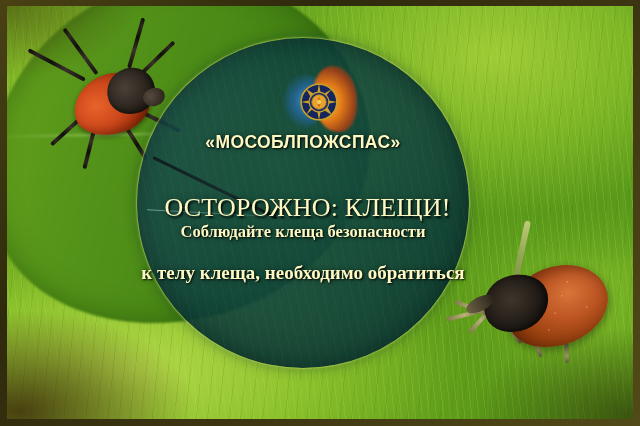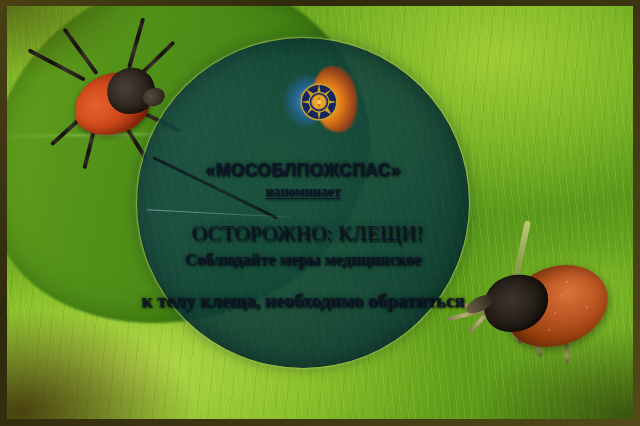--- a/index.html
+++ b/index.html
@@ -205,40 +205,40 @@
     border-radius:45% 55% 40% 60%;
     background:radial-gradient(ellipse at 30% 55%, rgba(255,200,60,.95) 0%, rgba(250,130,20,.9) 35%, rgba(220,60,10,.65) 65%, rgba(180,30,5,0) 88%);
     filter:blur(1.3px);
   }
   .emblem-star{
     position:absolute;left:12px;top:14px;width:38px;height:38px;
   }
 
   
   .textcol{
-    position:absolute;left:130px;top:48px;width:332px;height:330px;
-    z-index:9;text-align:center;color:#0f172a;
+    position:absolute;left:130px;top:20px;width:332px;height:330px;
+    z-index:9;text-align:center;color:#fef9c3;
   }
   .org-name{
     position:absolute;top:106px;left:0;right:0;
     font-family:"Liberation Sans",sans-serif;
     font-weight:700;font-size:17.5px;letter-spacing:.4px;
     text-shadow:1px 1px 2px rgba(0,0,0,.85), 0 0 5px rgba(0,0,0,.55);
   }
   .org-sub{
     position:absolute;top:130px;left:0;right:0;
     font-family:"Liberation Serif",serif;
     font-weight:700;font-size:14px;text-decoration:underline;
     text-underline-offset:2px;
     text-shadow:1px 1px 2px rgba(0,0,0,.85);
   }
   .headline{
     position:absolute;top:167px;left:0;right:0;
     font-family:"Liberation Serif",serif;
-    font-weight:400;font-size:21px;letter-spacing:.2px;
+    font-weight:400;font-size:26px;letter-spacing:.2px;
     text-shadow:1.5px 1.5px 2px rgba(0,0,0,.9), 0 0 6px rgba(0,0,0,.5);
     padding-left:9px;
   }
   .para{
     position:absolute;left:4px;right:4px;
     font-family:"Liberation Serif",serif;font-weight:700;
     text-shadow:1.2px 1.2px 2px rgba(0,0,0,.88), 0 0 5px rgba(0,0,0,.5);
     line-height:1.18;
   }
   #para-1{top:196px;font-size:16.5px;}
@@ -317,25 +317,24 @@
           <circle cx="50" cy="50" r="19" fill="#e8a32a"></circle>
           <circle cx="50" cy="50" r="19" fill="none" stroke="#b5831c" stroke-width="2"></circle>
           <path d="M50 36 C44 44 44 56 50 64 C56 56 56 44 50 36 Z" fill="#d2701a"></path>
           <circle cx="50" cy="50" r="6" fill="#f4c85e"></circle>
         </g>
       </svg>
     </div>
 
     <div class="textcol">
       <div class="org-name">«МОСОБЛПОЖСПАС»</div>
-      <div class="org-sub">напоминает</div>
       <div class="headline">ОСТОРОЖНО: КЛЕЩИ!</div>
 
       <div class="para" id="para-1">
-        <span class="ln">Соблюдайте меры медицинское</span>
+        <span class="ln">Соблюдайте клеща безопасности</span>
       </div>
 
       <div class="para" id="para-2">
         <span class="ln small">к телу клеща, необходимо обратиться</span>
       </div>
     </div>
 
   </div>
 </div>
 

